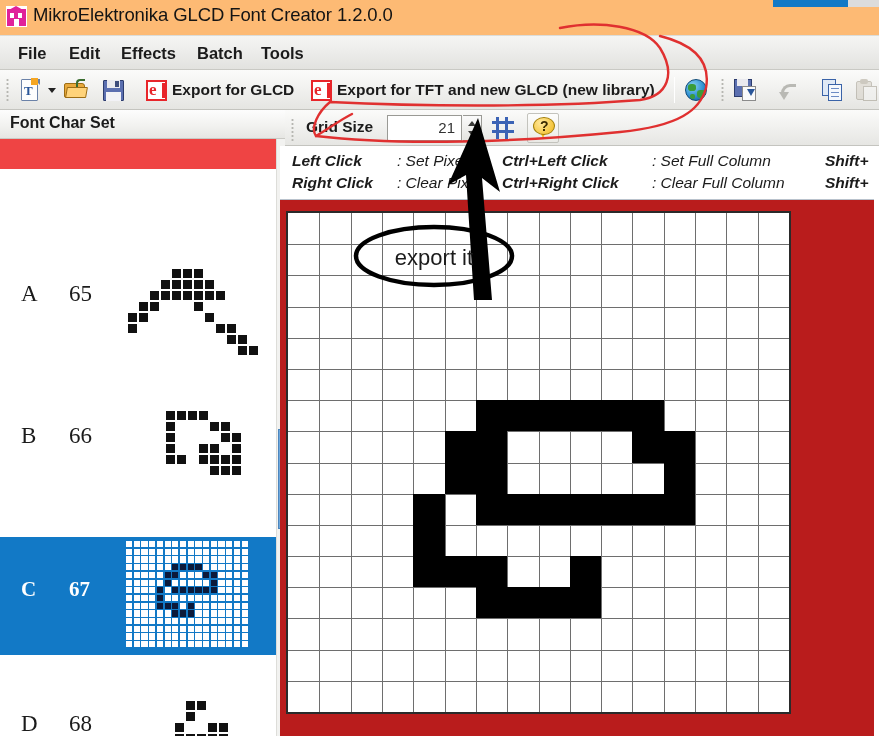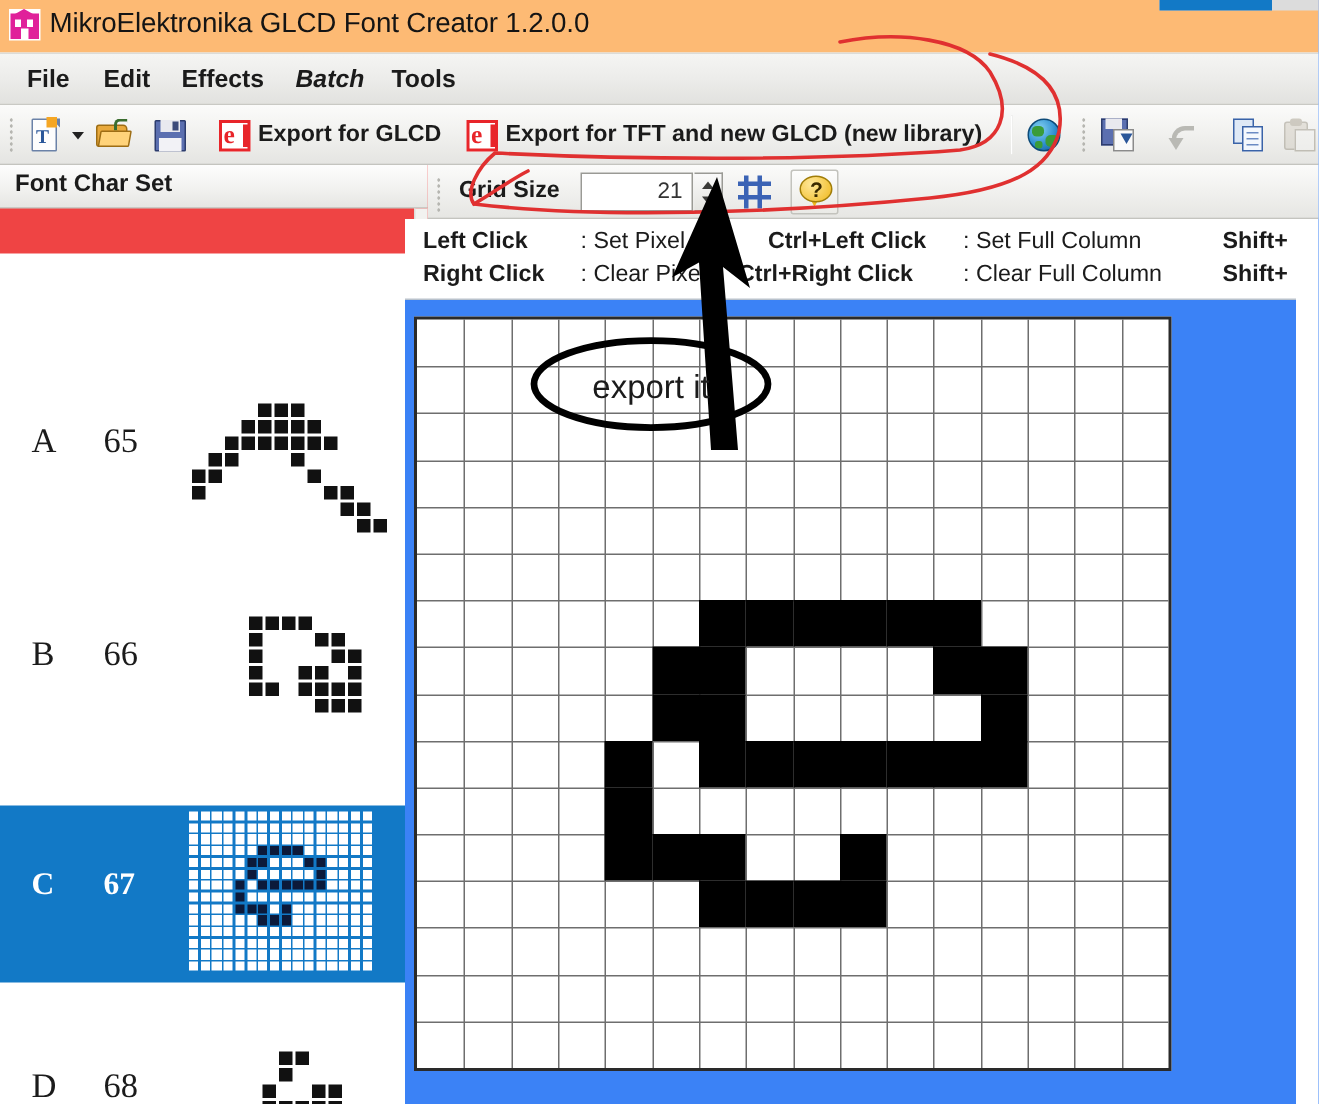--- a/index.html
+++ b/index.html
@@ -286,22 +286,23 @@
     position:absolute; left:276px; top:29px; width:9px; height:597px;
     background:#f2f2f0; border-left:1px solid #ddddd9;
   }
   #left-vscroll .thumb {
     position:absolute; left:1px; top:290px; width:7px; height:100px;
     background:#6fa8dc; border:1px solid #4d86bd;
   }
 
   
   #rightpanel {
-    position:absolute; left:270px; top:146px; width:594px; height:590px;
-    background:#3b82f6;
+    position:absolute; left:280px; top:146px; width:594px; height:590px;
+    background:#b91c1c;
+    font-style:italic;
   }
   #hintbox {
     position:absolute; left:0; top:0; width:594px; height:54px;
     background:#ffffff; border-bottom:1px solid #b9c2cc;
   }
   .hint-cell {
     position:absolute; font-size:15.5px; color:#1b1b1b; white-space:nowrap;
   }
   .hint-cell.b { font-weight:bold; }
   #grid-wrap {
@@ -329,21 +330,21 @@
   <div id="app-title">MikroElektronika GLCD Font Creator 1.2.0.0</div>
   <div id="top-progress">
       <div class="fill"></div>
     </div>
 </div>
 
 <div id="menubar">
     <div class="menu-item" style="left: 12px;">File</div>
     <div class="menu-item" style="left: 63px;">Edit</div>
     <div class="menu-item" style="left: 115px;">Effects</div>
-    <div class="menu-item" style="left: 191px; font-style: italic;">Batch</div>
+    <div class="menu-item" style="left: 191px;">Batch</div>
     <div class="menu-item" style="left: 255px;">Tools</div>
     <div class="menu-item" style="left: 321px; margin-top: 36px;">Help</div>
   </div>
 
 <div id="toolbar1">
   <div class="tb-grip" style="left:6px;"></div>
 
   <div class="tb-btn" style="left:15px;">
     <span class="ic ic-newdoc">
       <span class="pg"></span>
@@ -784,21 +785,21 @@
     <div class="thumb"></div>
   </div>
 </div>
 
 <div id="rightpanel">
   <div id="hintbox">
       <div class="hint-cell b" style="left: 12px; top: 6px;">Left Click</div>
       <div class="hint-cell" style="left: 117px; top: 6px;">: Set Pixel</div>
       <div class="hint-cell b" style="left: 12px; top: 28px;">Right Click</div>
       <div class="hint-cell" style="left: 117px; top: 28px;">: Clear Pixel</div>
-      <div class="hint-cell b" style="left: 222px; top: 6px; margin-left: 20px;">Ctrl+Left Click</div>
+      <div class="hint-cell b" style="left: 222px; top: 6px;">Ctrl+Left Click</div>
       <div class="hint-cell" style="left: 372px; top: 6px;">: Set Full Column</div>
       <div class="hint-cell b" style="left: 222px; top: 28px;">Ctrl+Right Click</div>
       <div class="hint-cell" style="left: 372px; top: 28px;">: Clear Full Column</div>
       <div class="hint-cell b" style="left: 545px; top: 6px;">Shift+</div>
       <div class="hint-cell b" style="left: 545px; top: 28px;">Shift+</div>
     </div>
   <div id="grid-wrap">
       <div class="gline-v" style="left: 31px;"></div>
       <div class="gline-v" style="left: 63px;"></div>
       <div class="gline-v" style="left: 94px;"></div>

